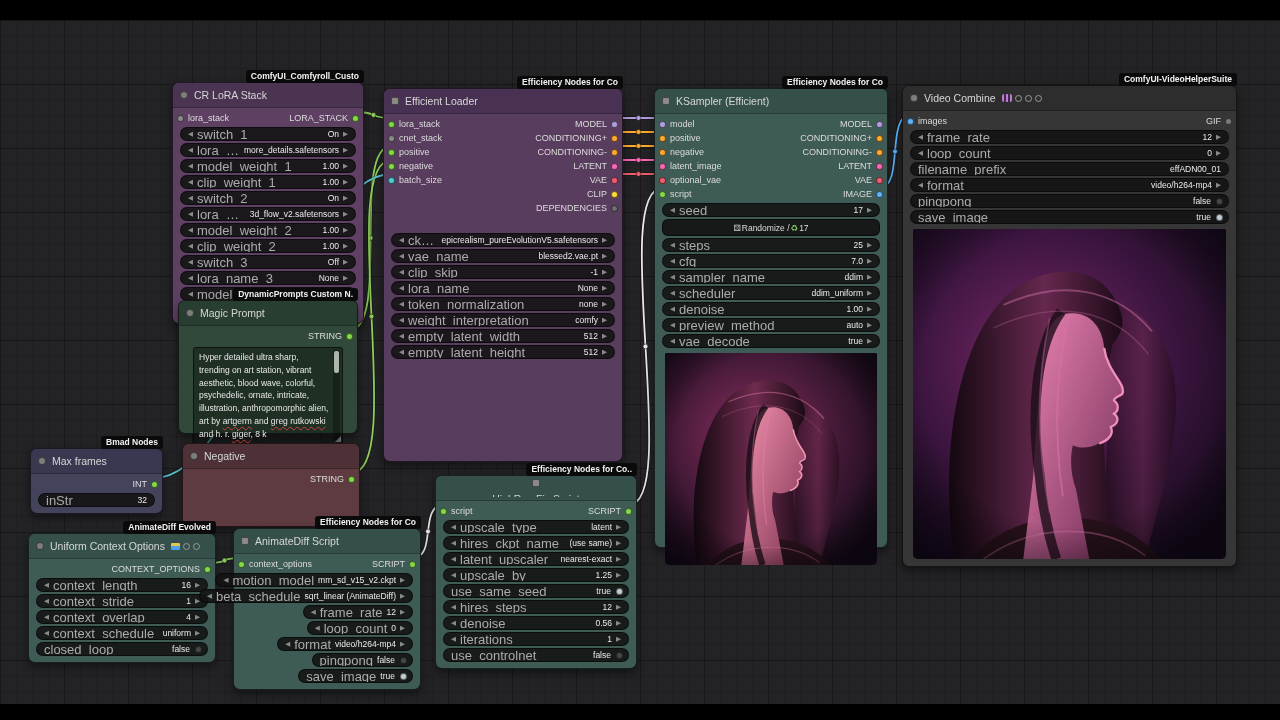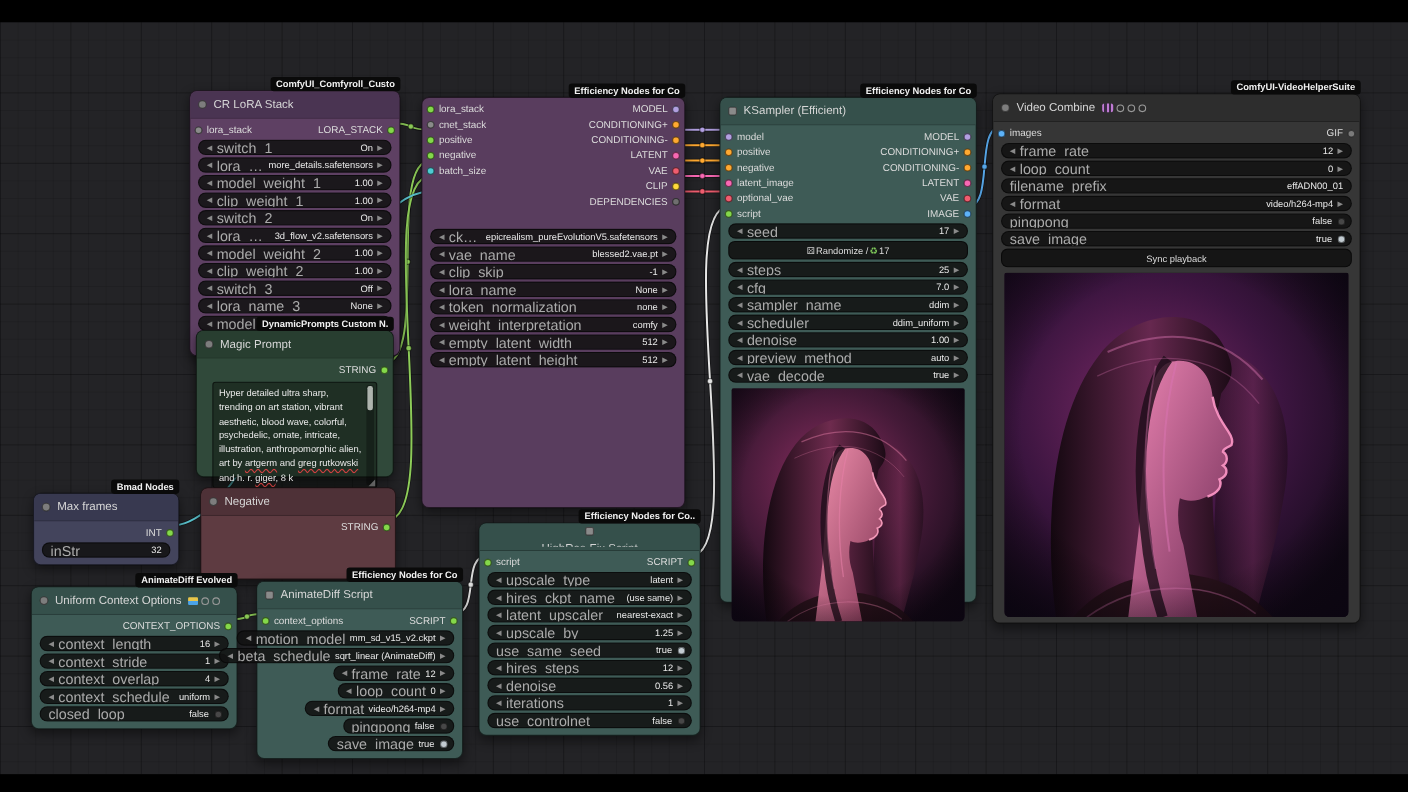--- a/index.html
+++ b/index.html
@@ -190,20 +190,24 @@
           <div class="wrow">
             <span class="warr">◀</span>
             <span class="wlabel">clip_weight_3</span>
             <span class="wval">1.00</span>
             <span class="warr">▶</span>
           </div>
         </div>
       </div>
       <div class="node n-efficient-loader" style="left: 383px; top: 68px; width: 238px; height: 372px; background: rgb(89, 61, 94);">
         <div class="badge">Efficiency Nodes for Co</div>
+        <div class="nheader" style="background: rgb(72, 49, 83);">
+          <div class="hdot square"></div>
+          <span class="ntitle">Efficient Loader</span>
+        </div>
         <div class="iorows">
           <div class="iorow">
             <div class="iogrp">
               <span class="dot" style="background: rgb(132, 216, 74);"></span>
               <span class="iolabel">lora_stack</span>
             </div>
             <div class="iogrp">
               <span class="iolabel">MODEL</span>
               <span class="dot" style="background: rgb(177, 159, 224);"></span>
             </div>
@@ -526,23 +530,20 @@
           <div class="wrow">
             <span class="wlabel">pingpong</span>
             <span class="wval">false</span>
             <span class="tdot off"></span>
           </div>
           <div class="wrow">
             <span class="wlabel">save_image</span>
             <span class="wval">true</span>
             <span class="tdot on"></span>
           </div>
-          <div class="wbtn">
-            <span style="color: rgb(221, 221, 221);">Sync playback</span>
-          </div>
           <div class="preview">
             <svg viewBox="0 0 200 200" preserveAspectRatio="xMidYMid slice">
   <defs>
     <radialGradient id="gb3" cx="42%" cy="40%" r="70%">
       <stop offset="0%" stop-color="#7d2a68"></stop>
                   <stop offset="55%" stop-color="#3c1540"></stop>
       <stop offset="100%" stop-color="#140a1a"></stop>
     </radialGradient>
     <linearGradient id="sb3" x1="0" y1="0" x2="1" y2="1">
       <stop offset="0%" stop-color="#ee86b4"></stop>

